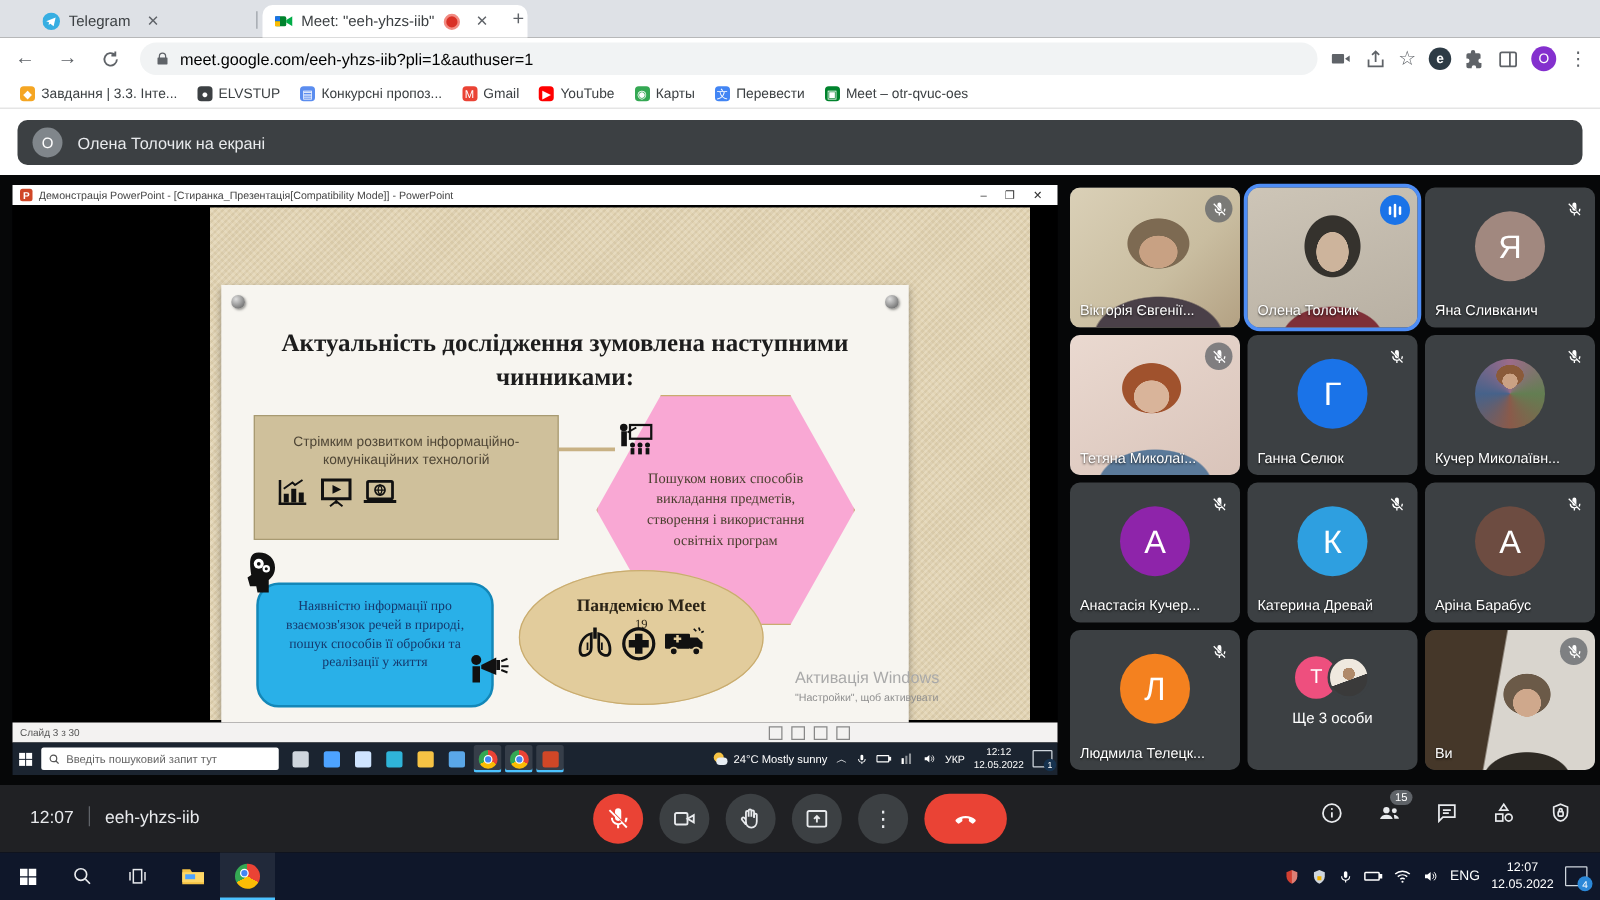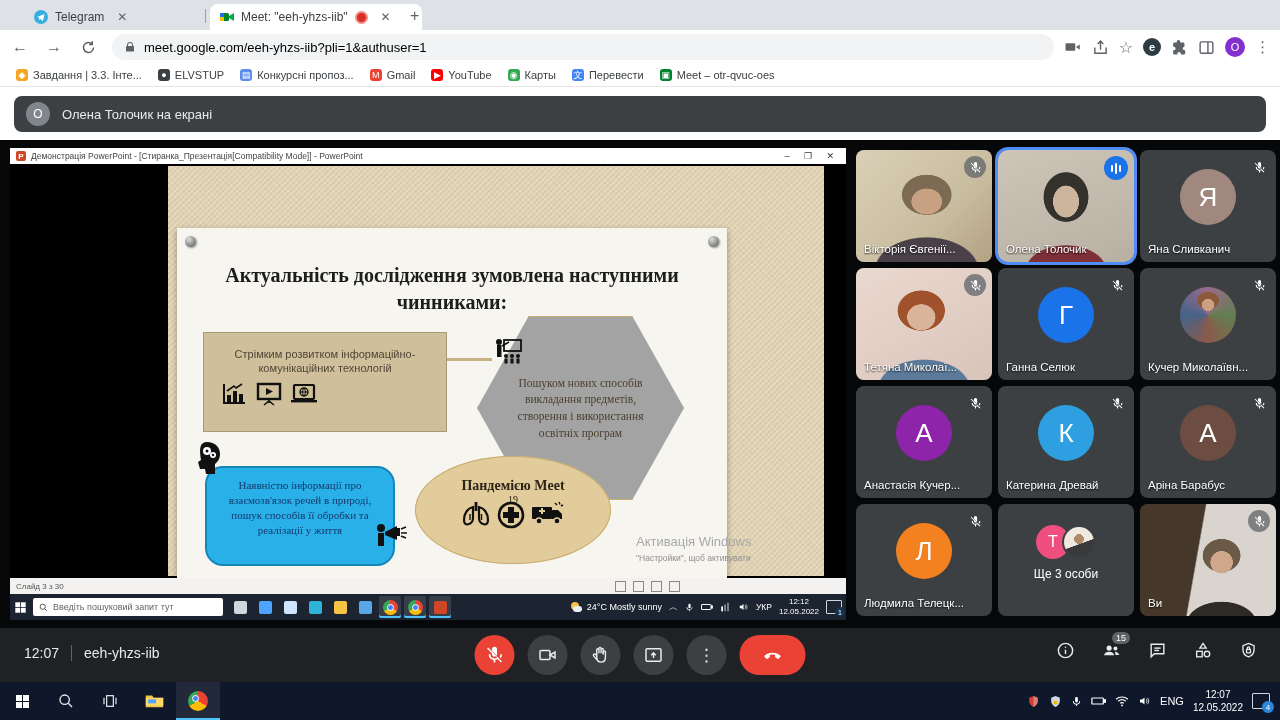--- a/index.html
+++ b/index.html
@@ -58,21 +58,21 @@
   .pin{position:absolute;width:11px;height:11px;border-radius:50%;
     background:radial-gradient(circle at 35% 30%,#ddd,#8a8a8a 60%,#555);box-shadow:1px 1px 2px rgba(0,0,0,.4);}
   #slide-title{position:absolute;left:40px;top:34px;width:470px;text-align:center;
     font-family:"Liberation Serif",serif;font-weight:bold;font-size:20px;line-height:1.35;color:#1d1d1d;}
   #box1{position:absolute;left:26px;top:104px;width:244px;height:100px;background:#cfc09b;
     border:1px solid #a89a72;padding:6px 8px;box-sizing:border-box;text-align:center;}
   #box1 .bt{font-size:11px;color:#4f4636;margin-top:8px;line-height:1.3;}
   #box1 .icons{display:flex;gap:8px;justify-content:flex-start;margin-top:6px;margin-left:10px;}
   #connector{position:absolute;left:270px;top:130px;width:45px;height:3px;background:#c8b184;}
   #hexagon{position:absolute;left:300px;top:88px;width:205px;height:182px;
-    background:#a3a3a3;border:1px solid #c9ac6f;
+    background:#f9a8d4;border:1px solid #c9ac6f;
     clip-path:polygon(25% 0,75% 0,100% 50%,75% 100%,25% 100%,0 50%);
     display:flex;align-items:center;justify-content:center;text-align:center;}
   #hexagon .ht{font-size:11.5px;line-height:1.45;color:#4a3f2e;width:62%;font-family:"Liberation Serif",serif;}
   #hex-icon{position:absolute;left:316px;top:110px;}
   #bluebox{position:absolute;left:28px;top:238px;width:190px;height:100px;background:#29b0e8;
     border:2px solid #1387b8;border-radius:18px;padding:10px 8px;box-sizing:border-box;
     text-align:center;font-size:11px;line-height:1.35;color:#153a6e;font-family:"Liberation Serif",serif;}
   #head-icon{position:absolute;left:10px;top:212px;}
   #mega-icon{position:absolute;left:196px;top:292px;}
   #ellipse{position:absolute;left:238px;top:228px;width:196px;height:108px;background:#e2cc9c;

